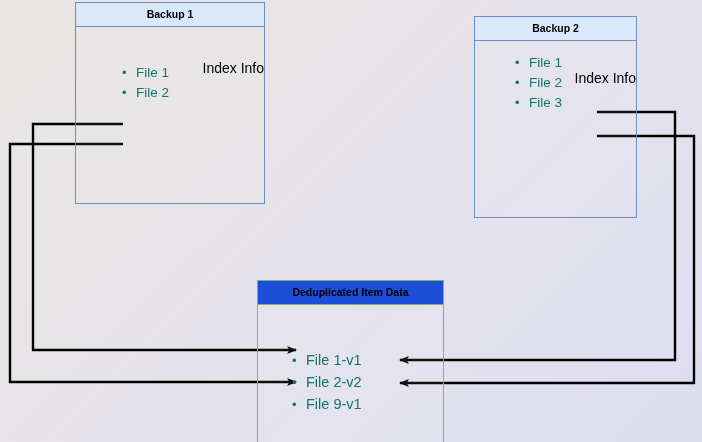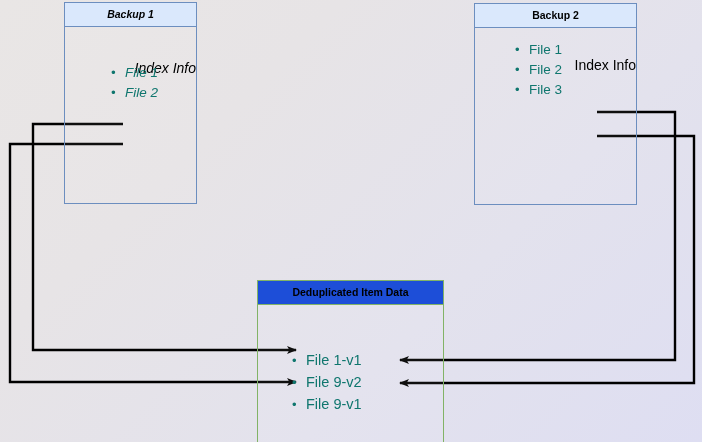--- a/index.html
+++ b/index.html
@@ -105,47 +105,47 @@
 
     <path d="M123,124 L33,124 L33,350 L296,350" fill="none" stroke="#000" stroke-width="2.4" marker-end="url(#arrowR)"></path>
 
     <path d="M123,144 L10,144 L10,382 L296,382" fill="none" stroke="#000" stroke-width="2.4" marker-end="url(#arrowR)"></path>
 
     <path d="M597,112 L675,112 L675,360 L400,360" fill="none" stroke="#000" stroke-width="2.4" marker-end="url(#arrowL)"></path>
 
     <path d="M597,136 L694,136 L694,383 L400,383" fill="none" stroke="#000" stroke-width="2.4" marker-end="url(#arrowL)"></path>
   </svg>
 
-  <div class="node" style="left:64px; top:2px; width:133px; height:202px;font-style:italic;">
+  <div class="node" style="left:75px; top:2px; width:190px; height:202px;">
     <div class="node-header">Backup 1</div>
     <div class="node-body">
       <div class="index-label" id="b1-index">Index Info</div>
       <ul class="file-list" id="b1-files">
         <li><span class="bullet">•</span><span>File 1</span></li>
         <li><span class="bullet">•</span><span>File 2</span></li>
       </ul>
     </div>
   </div>
 
-  <div class="node" style="left:474px; top:3px; width:163px; height:202px;">
+  <div class="node" style="left:474px; top:16px; width:163px; height:202px;">
     <div class="node-header">Backup 2</div>
     <div class="node-body">
       <div class="index-label" id="b2-index">Index Info</div>
       <ul class="file-list" id="b2-files">
         <li><span class="bullet">•</span><span>File 1</span></li>
         <li><span class="bullet">•</span><span>File 2</span></li>
         <li><span class="bullet">•</span><span>File 3</span></li>
       </ul>
     </div>
   </div>
 
   <div class="node green" style="left:257px; top:280px; width:187px; height:168px;">
     <div class="node-header">Deduplicated Item Data</div>
     <div class="node-body">
       <ul class="file-list" id="dd-files">
         <li><span class="bullet">•</span><span>File 1-v1</span></li>
-        <li><span class="bullet">•</span><span>File 9-v2</span></li>
+        <li><span class="bullet">•</span><span>File 2-v2</span></li>
         <li><span class="bullet">•</span><span>File 9-v1</span></li>
       </ul>
     </div>
   </div>
 
 </div>
 
 </body></html>

